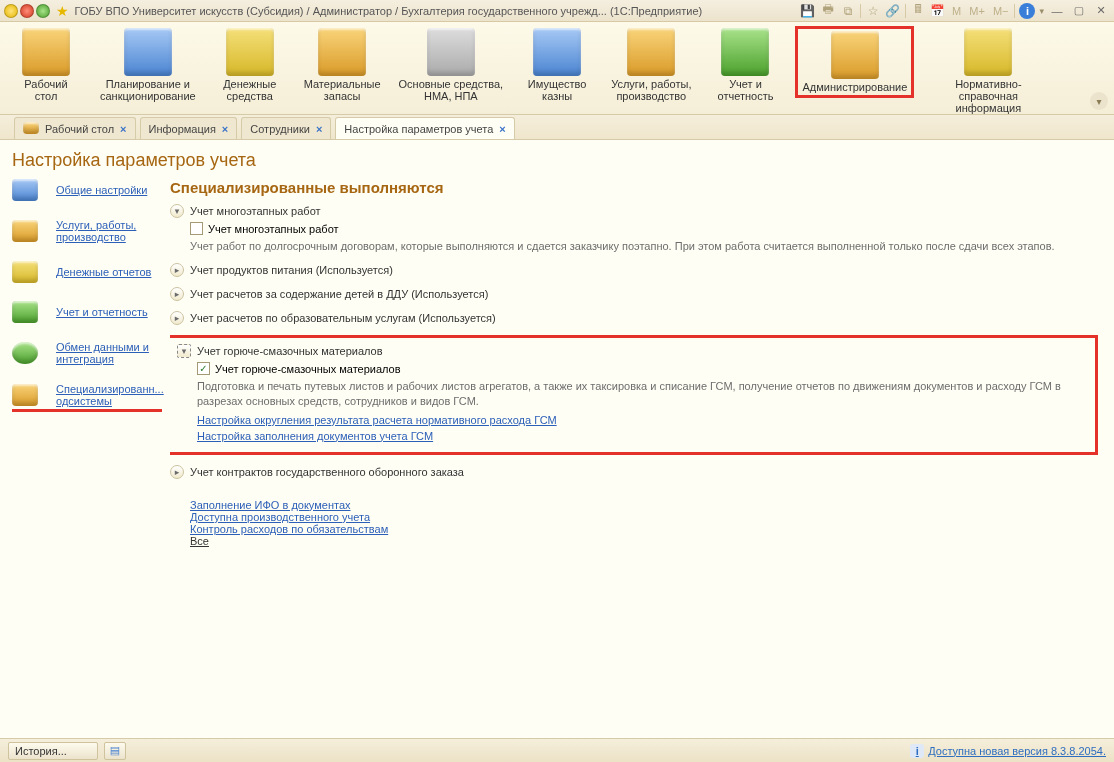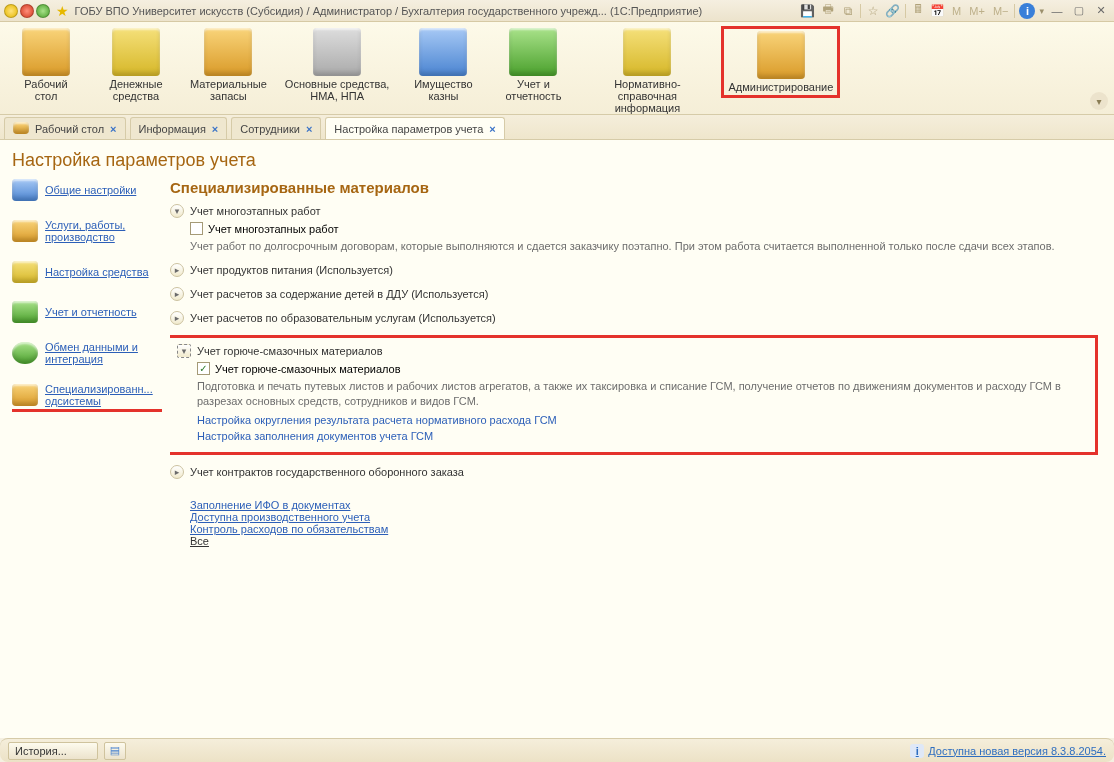--- a/index.html
+++ b/index.html
@@ -25,63 +25,63 @@
 
   
   .section-bar { height: 93px; background: linear-gradient(#fdfae9,#f5eed7); display:flex; align-items:flex-start; padding:4px 6px 0; border-bottom:1px solid #d6cba8; gap: 10px; position:relative; }
   .section-item { display:flex; flex-direction:column; align-items:center; text-align:center; min-width:80px; padding:2px 4px; cursor:pointer; }
   .section-item.highlighted { border:3px solid #e4322b; }
   .sec-icon { width:48px; height:48px; position:relative; display:flex; align-items:center; justify-content:center; }
   .sec-label { color:#333; line-height:1.1; margin-top:2px; max-width:120px; }
   .sec-dd { position:absolute; right:6px; bottom:4px; width:18px; height:18px; border-radius:50%; background:#ece3cc; color:#8a7d55; display:flex; align-items:center; justify-content:center; font-size:10px; }
 
   
-  .tabs-row { height:25px; background: linear-gradient(#f5eedb,#efe6cc); display:flex; align-items:flex-end; padding:0 4px; gap:4px; border-bottom:1px solid #d6cba8; }
+  .tabs-row { height:25px; background: linear-gradient(#f5eedb,#efe6cc); display:flex; align-items:flex-end; padding:0 14px; gap:4px; border-bottom:1px solid #d6cba8; }
   .tab { height:22px; display:flex; align-items:center; padding:0 8px; gap:6px; border:1px solid #d6cba8; border-bottom:none; border-radius:3px 3px 0 0; background:#efe7cf; color:#444; cursor:pointer; }
   .tab.active { background:#fffef4; }
   .tab .tab-x { color:#3b73c7; font-weight:bold; font-size:11px; }
   .tab-icon { width:16px; height:14px; }
 
   
   .main { flex:1; display:flex; flex-direction:column; background:#fffef4; padding:8px 12px 0; overflow:hidden; position:relative; }
   .page-title { font-size:18px; color:#a66612; margin:2px 0 8px; font-weight:normal; }
 
   .main-body { flex:1; display:flex; overflow:hidden; }
   .side-nav { width:158px; padding-right:8px; }
-  .side-item { display:flex; align-items:center; gap:7px; margin-bottom:18px; cursor:pointer; }
+  .side-item { display:flex; align-items:center; gap:18px; margin-bottom:18px; cursor:pointer; }
   .side-item .si-icon { width:26px; height:22px; flex:0 0 26px; }
   .side-item a { color:#2c5fb8; text-decoration:underline; }
   .side-item.active { border-bottom:3px solid #e4322b; padding-bottom:2px;align-items:center; }
 
   .content { flex:1; overflow:auto; padding-right:4px; }
   .content h2 { font-size:15px; color:#a66612; margin:0 0 8px; font-weight:bold; }
   .block { margin-bottom:10px; }
   .block-head { display:flex; align-items:center; gap:6px; cursor:pointer; color:#333; }
   .toggler { width:14px; height:14px; border:1px solid #ccc2a0; background:linear-gradient(#fff,#f1eacc); border-radius:7px; display:flex; align-items:center; justify-content:center; font-size:9px; color:#6b6b6b; }
   .toggler.open::before { content:"▾"; }
   .toggler.closed::before { content:"▸"; }
   .toggler.open-focus { border:1px dashed #888; border-radius:2px; }
   .toggler.open-focus::before { content:"▾"; }
 
   .inner { margin:4px 0 4px 20px; }
   .chk-row { display:flex; align-items:center; gap:5px; }
   .chk { width:13px; height:13px; border:1px solid #a59a76; background:#fff; display:flex; align-items:center; justify-content:center; font-size:10px; color:#2a7a2a; }
   .desc { color:#6d6d6d; margin-top:4px; line-height:1.3; }
   .links { margin-top:6px; }
   .links div { margin:4px 0; }
-  .links a { color:#2c5fb8; }
+  .links a { color:#2c5fb8; text-decoration:underline; }
 
   .highlight-box { border:3px solid #e4322b; padding:6px 8px; margin-left:-4px; }
 
   .footer-links { display:flex; justify-content:space-between; padding:10px 4px 10px 20px;flex-direction:column; }
   .footer-links a { color:#2c5fb8; text-decoration:underline; }
   .all-link { text-decoration:underline; color:#333; }
 
   
-  .statusbar { height:24px; background: linear-gradient(#f5eedb,#ece2c6); border-top:1px solid #d6cba8; display:flex; align-items:center; padding:0 8px; gap:6px;border-radius:8px; }
+  .statusbar { height:24px; background: linear-gradient(#f5eedb,#ece2c6); border-top:1px solid #d6cba8; display:flex; align-items:center; padding:0 8px; gap:6px; }
   .hist-btn { width:90px; height:18px; background:linear-gradient(#fdfbee,#ece3cc); border:1px solid #cfc39d; border-radius:2px; display:flex; align-items:center; padding:0 6px; color:#333; cursor:pointer; }
   .hist-btn::after { content:""; }
   .mini-btn { width:22px; height:18px; background:linear-gradient(#fdfbee,#ece3cc); border:1px solid #cfc39d; border-radius:2px; display:flex; align-items:center; justify-content:center; }
   .status-spacer { flex:1; }
   .update-msg { color:#2e6ec0; text-decoration:underline; display:flex; align-items:center; gap:4px; }
   .info-i { width:14px; height:14px; border-radius:3px; background:#dfe8f7; color:#2e6ec0; display:flex; align-items:center; justify-content:center; font-weight:bold; }
 
   
   .ico-box { width:100%; height:100%; border-radius:4px; }
   .grad-orange { background: linear-gradient(#f9d47a,#d99a28); }
@@ -126,20 +126,26 @@
 
 <div class="section-bar">
   <div class="section-item">
     <div class="sec-icon">
         <div class="ico-box grad-orange ico-3d"></div>
       </div>
     <div class="sec-label">Рабочий<br>стол</div>
   </div>
   <div class="section-item">
     <div class="sec-icon">
+        <div class="ico-box grad-blue ico-3d"></div>
+      </div>
+    <div class="sec-label">Планирование и<br>санкционирование</div>
+  </div>
+  <div class="section-item">
+    <div class="sec-icon">
         <div class="ico-box grad-yellow ico-3d"></div>
       </div>
     <div class="sec-label">Денежные<br>средства</div>
   </div>
   <div class="section-item">
     <div class="sec-icon">
         <div class="ico-box grad-orange ico-3d"></div>
       </div>
     <div class="sec-label">Материальные<br>запасы</div>
   </div>
@@ -150,35 +156,41 @@
     <div class="sec-label">Основные средства,<br>НМА, НПА</div>
   </div>
   <div class="section-item">
     <div class="sec-icon">
         <div class="ico-box grad-blue ico-3d"></div>
       </div>
     <div class="sec-label">Имущество<br>казны</div>
   </div>
   <div class="section-item">
     <div class="sec-icon">
+        <div class="ico-box grad-orange ico-3d"></div>
+      </div>
+    <div class="sec-label">Услуги, работы,<br>производство</div>
+  </div>
+  <div class="section-item">
+    <div class="sec-icon">
         <div class="ico-box grad-green ico-3d"></div>
       </div>
     <div class="sec-label">Учет и<br>отчетность</div>
   </div>
+  <div class="section-item highlighted">
+    <div class="sec-icon">
+        <div class="ico-box grad-orange ico-3d"></div>
+      </div>
+    <div class="sec-label">Администрирование</div>
+  </div>
   <div class="section-item">
     <div class="sec-icon">
         <div class="ico-box grad-yellow ico-3d"></div>
       </div>
     <div class="sec-label">Нормативно-справочная<br>информация</div>
-  </div>
-  <div class="section-item highlighted">
-    <div class="sec-icon">
-        <div class="ico-box grad-orange ico-3d"></div>
-      </div>
-    <div class="sec-label">Администрирование</div>
   </div>
   <div class="sec-dd">▾</div>
 </div>
 
 <div class="tabs-row">
   <div class="tab">
     <span class="tab-icon">
         <span class="ico-box grad-orange ico-3d" style="display:block;width:16px;height:12px"></span>
       </span>
     <span>Рабочий стол</span>
@@ -213,21 +225,21 @@
       <div class="side-item">
         <div class="si-icon">
             <div class="ico-box grad-orange ico-3d"></div>
           </div>
         <a>Услуги, работы, производство</a>
       </div>
       <div class="side-item">
         <div class="si-icon">
             <div class="ico-box grad-yellow ico-3d"></div>
           </div>
-        <a>Настройка средства</a>
+        <a>Денежные отчетов</a>
       </div>
       <div class="side-item">
         <div class="si-icon">
             <div class="ico-box grad-green ico-3d"></div>
           </div>
         <a>Учет и отчетность</a>
       </div>
       <div class="side-item">
         <div class="si-icon">
             <div class="ico-box grad-green ico-3d" style="border-radius:50%"></div>
@@ -236,21 +248,21 @@
       </div>
       <div class="side-item active">
         <div class="si-icon">
             <div class="ico-box grad-orange ico-3d"></div>
           </div>
         <a>Специализированн... одсистемы</a>
       </div>
     </div>
 
     <div class="content">
-      <h2>Специализированные материалов</h2>
+      <h2>Специализированные выполняются</h2>
 
       <div class="block">
         <div class="block-head">
           <span class="toggler open"></span>
           <span>Учет многоэтапных работ</span>
         </div>
         <div class="inner">
           <div class="chk-row">
             <span class="chk"></span>
             <span>Учет многоэтапных работ</span>

